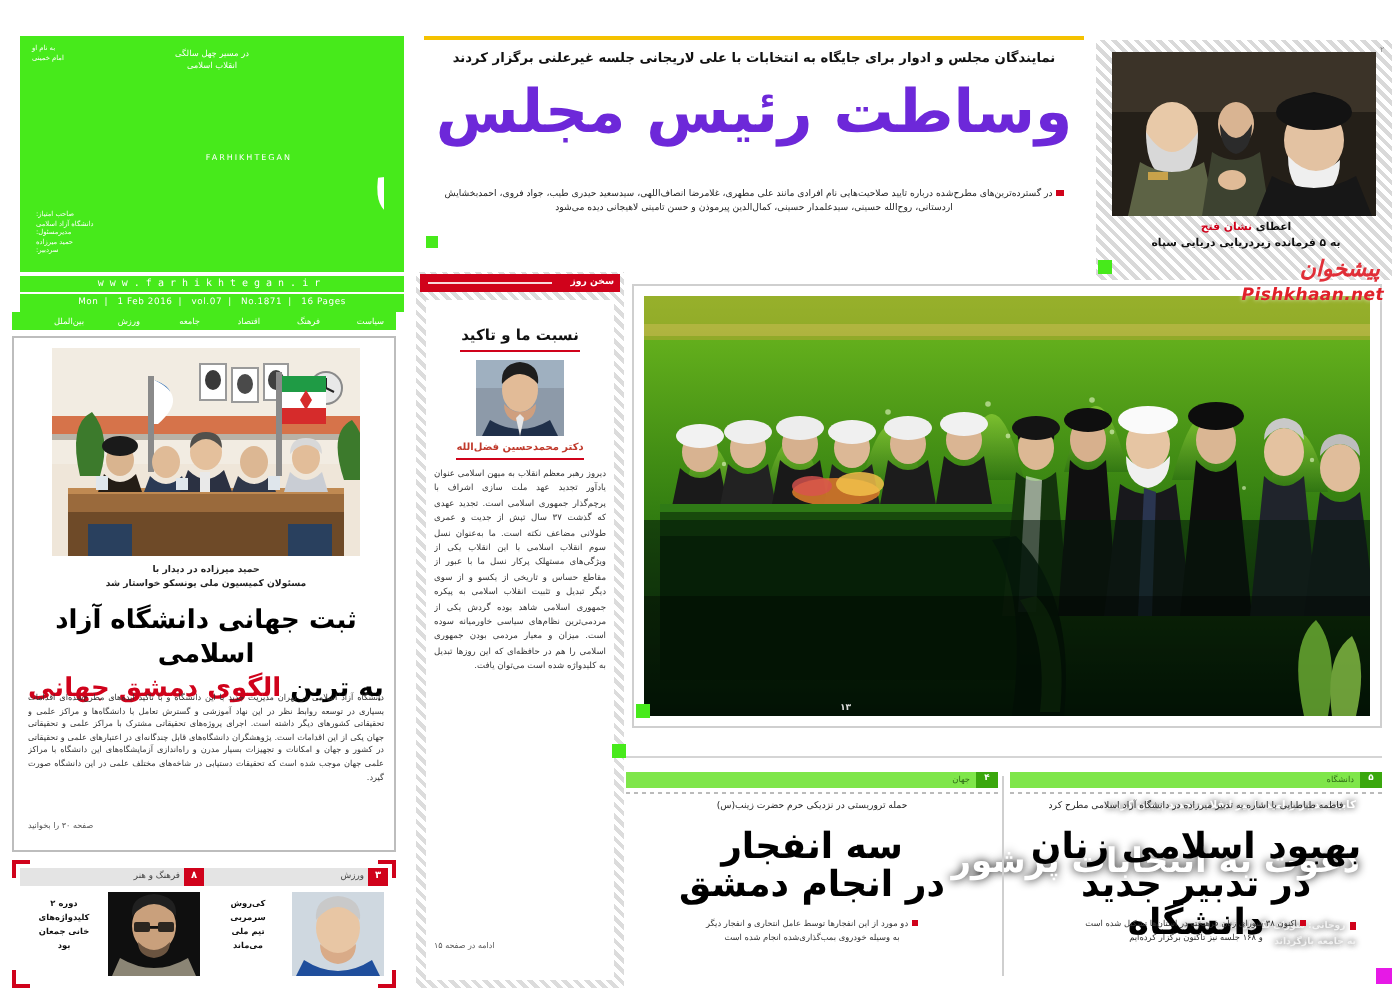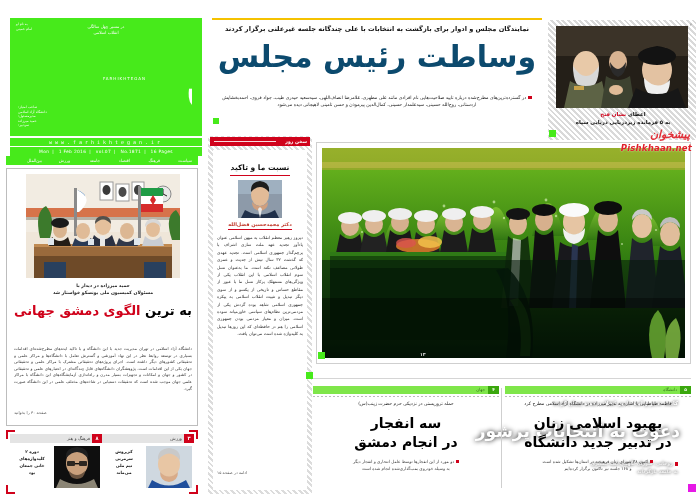--- a/index.html
+++ b/index.html
@@ -59,21 +59,21 @@
     position: absolute; left: 212px; top: 18px; width: 330px; height: 2px;
     background: #f5c200;
   }
   .kicker {
     position: absolute; left: 212px; top: 24px; width: 330px;
     text-align: center; direction: rtl; color: #111;
     font-size: 6.6px; line-height: 10px; font-weight: bold;
   }
   .main-headline {
     position: absolute; left: 212px; top: 38px; width: 330px;
-    text-align: center; direction: rtl; color: #0c4a6e;
+    text-align: center; direction: rtl; color: #6d28d9;
     font-size: 30px; line-height: 38px; font-weight: bold;
     letter-spacing: -0.5px;
   }
   .lead-para {
     position: absolute; left: 216px; top: 94px; width: 322px;
     direction: rtl; text-align: center; color: #222;
     font-size: 4.6px; line-height: 7.2px;
   }
   .lead-bullet {
     display: inline-block; width: 3.5px; height: 3.5px;
@@ -333,21 +333,21 @@
     background: repeating-linear-gradient(90deg, #bbb 0 2px, transparent 2px 4px);
   }
   .br-kicker {
     position: absolute; left: 0; top: 14px; width: 100%;
     direction: rtl; text-align: center; color: #222;
     font-size: 4.6px; line-height: 8px;
   }
   .br-headline {
     position: absolute; left: 0; top: 28px; width: 100%;
     direction: rtl; text-align: center; color: #000;
-    font-size: 14px; line-height: 19px; font-weight: bold;
+    font-size: 18px; line-height: 19px; font-weight: bold;
   }
   .br-sub {
     position: absolute; left: 4px; top: 72px; width: 178px;
     direction: rtl; text-align: center; color: #333;
     font-size: 4.2px; line-height: 7px;
   }
   .br-sub .bullet {
     display: inline-block; width: 3px; height: 3px;
     background: #d0021b; margin-left: 2px; vertical-align: middle;
   }
@@ -400,21 +400,21 @@
     <div class="mh-dateline">
       <span>Mon</span>|
       <span>1 Feb 2016</span>|
       <span>vol.07</span>|
       <span>No.1871</span>|
       <span>16 Pages</span>
     </div>
   </div>
 
   <div class="top-rule"></div>
-  <div class="kicker">نمایندگان مجلس و ادوار برای بازگشت به انتخابات با علی چندگانه جلسه غیرعلنی برگزار کردند</div>
+  <div class="kicker">نمایندگان مجلس و ادوار برای جایگاه به انتخابات با علی لاریجانی جلسه غیرعلنی برگزار کردند</div>
   <div class="main-headline">وساطت رئیس مجلس</div>
   <div class="lead-para">
     <span class="lead-bullet"></span><span>در گسترده‌ترین‌های مطرح‌شده درباره تایید صلاحیت‌هایی نام افرادی مانند علی مطهری، غلامرضا انصاف‌اللهی، سیدسعید حیدری طیب، جواد فروی، احمدبخشایش اردستانی، روح‌الله حسینی، سیدعلمدار حسینی، کمال‌الدین پیرموذن و حسن تامینی لاهیجانی دیده می‌شود</span>
   </div>
   <div class="sq-green-a"></div>
 
   <div class="tr-box"></div>
   <div class="tr-photo">
     <svg viewBox="0 0 132 82" width="132" height="82" aria-hidden="true">
       <rect width="132" height="82" fill="#241f18"></rect>
@@ -679,20 +679,21 @@
       <rect x="118" y="88" width="22" height="16" fill="#29405e"></rect>
     </svg>
   </div>
 
   <div class="ln-caption">
     <div>حمید میرزاده در دیدار با</div>
     <div>مسئولان کمیسیون ملی یونسکو خواستار شد</div>
   </div>
 
   <div class="ln-headline">
+    <div>ثبت جهانی دانشگاه آزاد اسلامی</div>
     <div><span>به ترین </span><span class="red">الگوی دمشق جهانی</span></div>
   </div>
 
   <div class="ln-body">دانشگاه آزاد اسلامی در تهران مدیریت جدید با این دانشگاه و با تاکید ایده‌های مطرح‌شده‌ای اقدامات بسیاری در توسعه روابط نظر در این نهاد آموزشی و گسترش تعامل با دانشگاه‌ها و مراکز علمی و تحقیقاتی کشورهای دیگر داشته است. اجرای پروژه‌های تحقیقاتی مشترک با مراکز علمی و تحقیقاتی جهان یکی از این اقدامات است. پژوهشگران دانشگاه‌های قابل چندگانه‌ای در اعتبارهای علمی و تحقیقاتی در کشور و جهان و امکانات و تجهیزات بسیار مدرن و راه‌اندازی آزمایشگاه‌های این دانشگاه با مراکز علمی جهان موجب شده است که تحقیقات دستیابی در شاخه‌های مختلف علمی در این دانشگاه صورت گیرد.</div>
   <div class="ln-cont">صفحه ۳۰ را بخوانید</div>
 
   <div class="bl-wrap">
     <div class="bl-corner bl-c1"></div>
     <div class="bl-corner bl-c2"></div>
     <div class="bl-corner bl-c3"></div>

